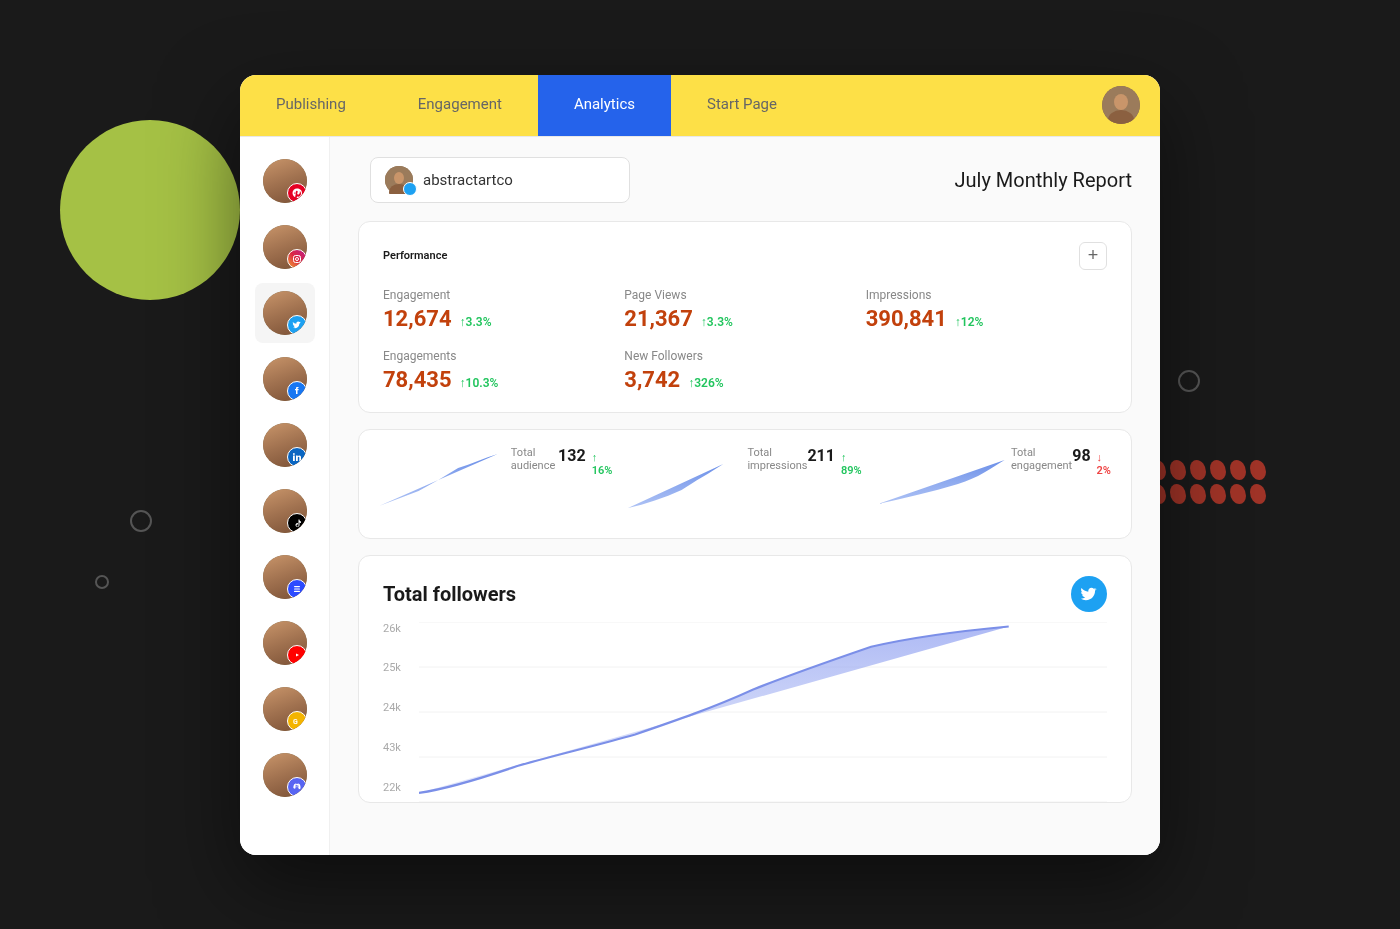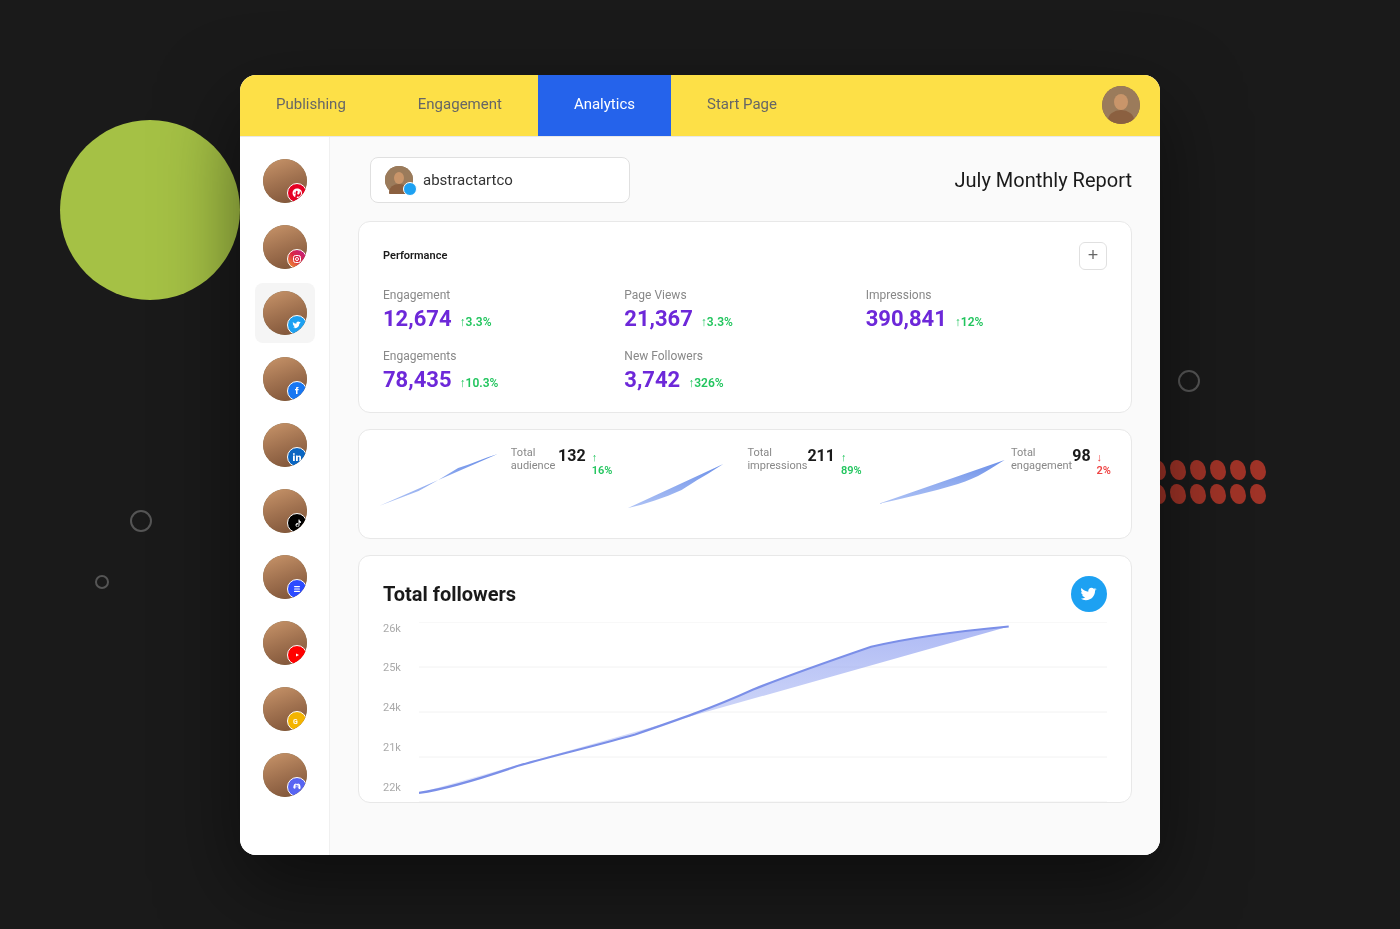--- a/index.html
+++ b/index.html
@@ -266,21 +266,21 @@
       margin-bottom: 4px;
     }
     .metric-value-row {
       display: flex;
       align-items: baseline;
       gap: 8px;
     }
     .metric-value {
       font-size: 22px;
       font-weight: 700;
-      color: #6d28d9;
+      color: #c2410c;
     }
     .metric-change {
       font-size: 12px;
       font-weight: 600;
     }
     .metric-change.up { color: #22c55e; }
 
     
     .mini-charts-card {
       background: #fff;
@@ -663,21 +663,21 @@
             </svg>
           </div>
         </div>
 
         <div style="display: flex; height: 180px; padding-bottom: 0;">
 
           <div style="display: flex; flex-direction: column; justify-content: space-between; padding-bottom: 8px; padding-right: 8px; width: 36px;">
             <span style="font-size: 11px; color: #aaa;">26k</span>
             <span style="font-size: 11px; color: #aaa;">25k</span>
             <span style="font-size: 11px; color: #aaa;">24k</span>
-            <span style="font-size: 11px; color: #aaa;">21k</span>
+            <span style="font-size: 11px; color: #aaa;">43k</span>
             <span style="font-size: 11px; color: #aaa;">22k</span>
           </div>
 
           <div style="flex: 1; position: relative;">
 
             <svg width="100%" height="100%" viewBox="0 0 700 160" preserveAspectRatio="none" style="position: absolute; top: 0; left: 0;">
               <line x1="0" y1="0" x2="700" y2="0" stroke="#e8e8e8" stroke-width="0.5"></line>
               <line x1="0" y1="40" x2="700" y2="40" stroke="#e8e8e8" stroke-width="0.5"></line>
               <line x1="0" y1="80" x2="700" y2="80" stroke="#e8e8e8" stroke-width="0.5"></line>
               <line x1="0" y1="120" x2="700" y2="120" stroke="#e8e8e8" stroke-width="0.5"></line>

